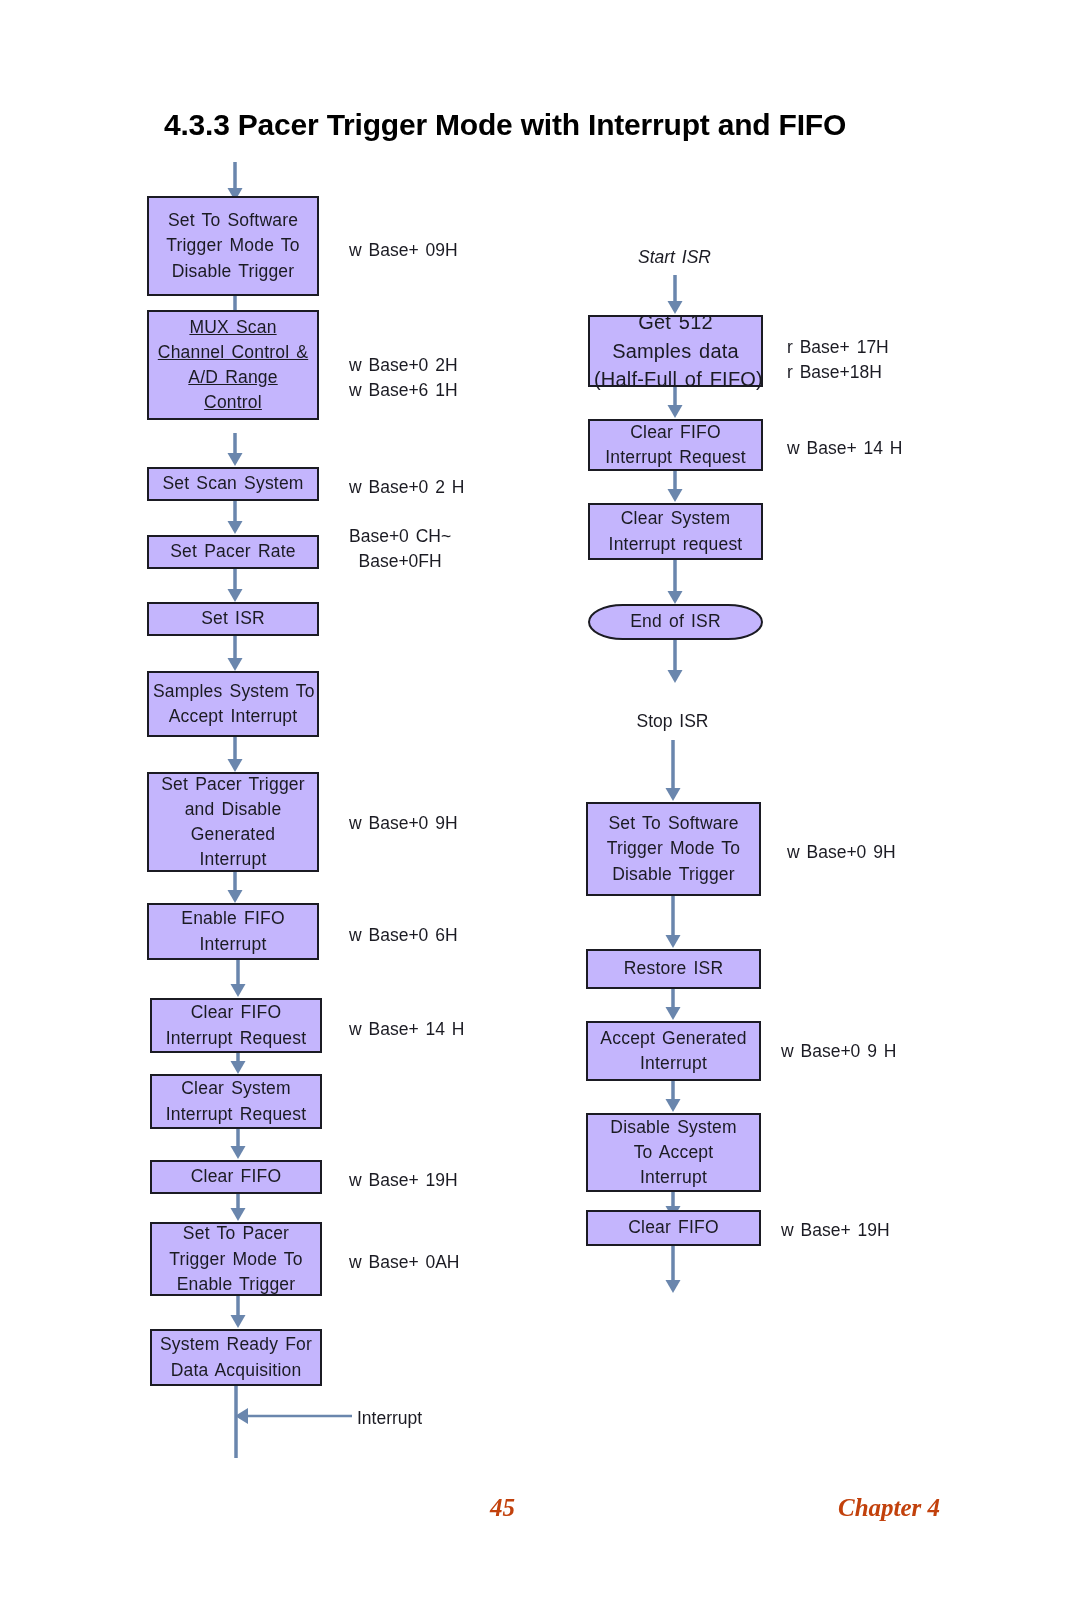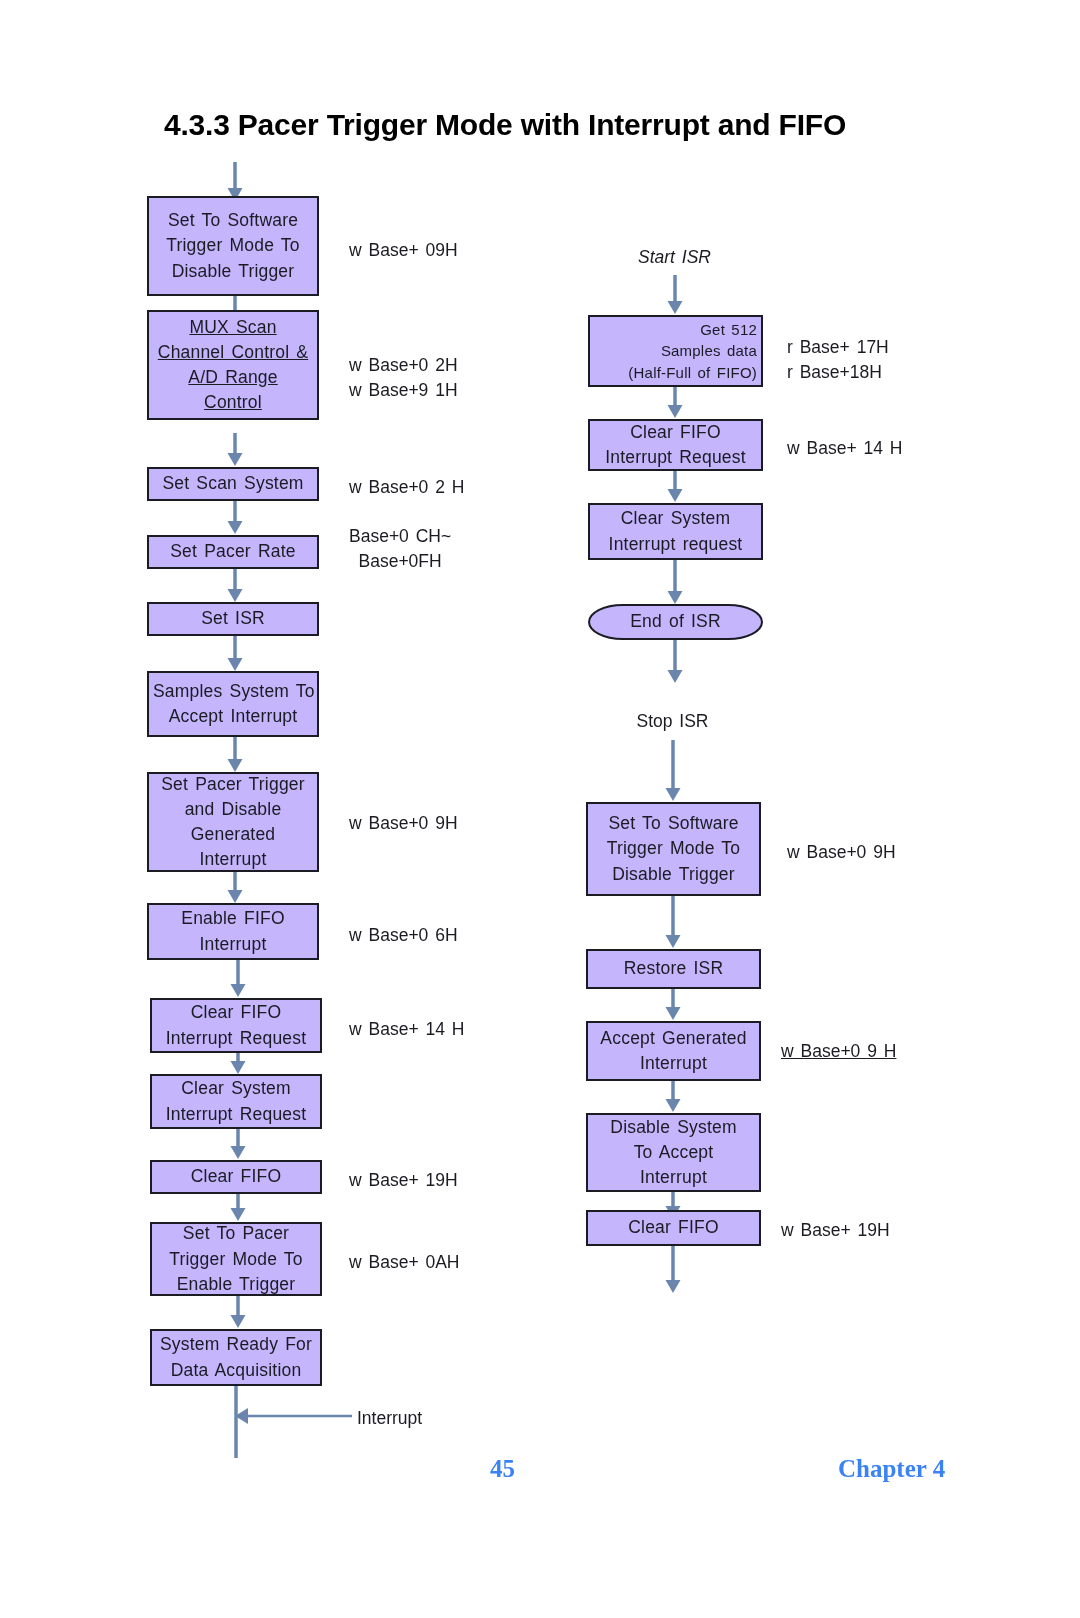--- a/index.html
+++ b/index.html
@@ -78,24 +78,26 @@
   .conn {
     position: absolute;
     pointer-events: none;
   }
   .conn svg { display: block; overflow: visible; }
 
   
   .footer-num, .footer-chapter {
     position: absolute;
     font-family: "Liberation Serif", serif;
+    font-style: italic;
     font-weight: bold;
     font-size: 25px;
-    color: #3b82f6;
+    color: #c2410c;
     white-space: nowrap;
+    margin-top: 39px;
   }
   .footer-num { left: 490px; top: 1455px; }
   .footer-chapter { left: 838px; top: 1455px; }
 </style>
 </head>
 <body>
 
 <div id="page">
 
   <div class="page-title">4.3.3 Pacer Trigger Mode with Interrupt and FIFO</div>
@@ -131,21 +133,21 @@
     <div class="lines">
       <div>MUX Scan</div>
       <div>Channel Control &amp;</div>
       <div>A/D Range</div>
       <div>Control</div>
     </div>
   </div>
   <div class="label" style="left:349px; top:353px;">
     <div class="lines">
       <div>w Base+0 2H</div>
-      <div>w Base+9 1H</div>
+      <div>w Base+6 1H</div>
     </div>
   </div>
 
   <div class="conn" style="left:225px; top:433px;">
     <svg width="20" height="34" viewBox="0 0 20 34">
       <line x1="10" y1="0" x2="10" y2="22" stroke="#6a86ad" stroke-width="3.5"></line>
       <polygon points="2.5,20 17.5,20 10,33" fill="#6a86ad"></polygon>
     </svg>
   </div>
 
@@ -350,21 +352,21 @@
       </div>
   </div>
 
   <div class="conn" style="left:665px; top:275px;">
     <svg width="20" height="40" viewBox="0 0 20 40">
       <line x1="10" y1="0" x2="10" y2="28" stroke="#6a86ad" stroke-width="3.5"></line>
       <polygon points="2.5,26 17.5,26 10,39" fill="#6a86ad"></polygon>
     </svg>
   </div>
 
-  <div class="node" style="left:588px; top:315px; width:175px; height:72px; font-size:15px;text-align:right;">
+  <div class="node" style="left:588px; top:315px; width:175px; height:72px; font-size:20px;">
     <div class="lines">
       <div>Get 512</div>
       <div>Samples data</div>
       <div>(Half-Full of FIFO)</div>
     </div>
   </div>
   <div class="label" style="left:787px; top:335px;">
     <div class="lines">
       <div>r Base+ 17H</div>
       <div>r Base+18H</div>
@@ -469,21 +471,21 @@
       <polygon points="2.5,18 17.5,18 10,31" fill="#6a86ad"></polygon>
     </svg>
   </div>
 
   <div class="node" style="left:586px; top:1021px; width:175px; height:60px;">
     <div class="lines">
       <div>Accept Generated</div>
       <div>Interrupt</div>
     </div>
   </div>
-  <div class="label" style="left:781px; top:1039px;text-decoration:underline;">
+  <div class="label" style="left:781px; top:1039px;">
     <div class="lines">
         <div>w Base+0 9 H</div>
       </div>
   </div>
 
   <div class="conn" style="left:663px; top:1081px;">
     <svg width="20" height="32" viewBox="0 0 20 32">
       <line x1="10" y1="0" x2="10" y2="20" stroke="#6a86ad" stroke-width="3.5"></line>
       <polygon points="2.5,18 17.5,18 10,31" fill="#6a86ad"></polygon>
     </svg>

